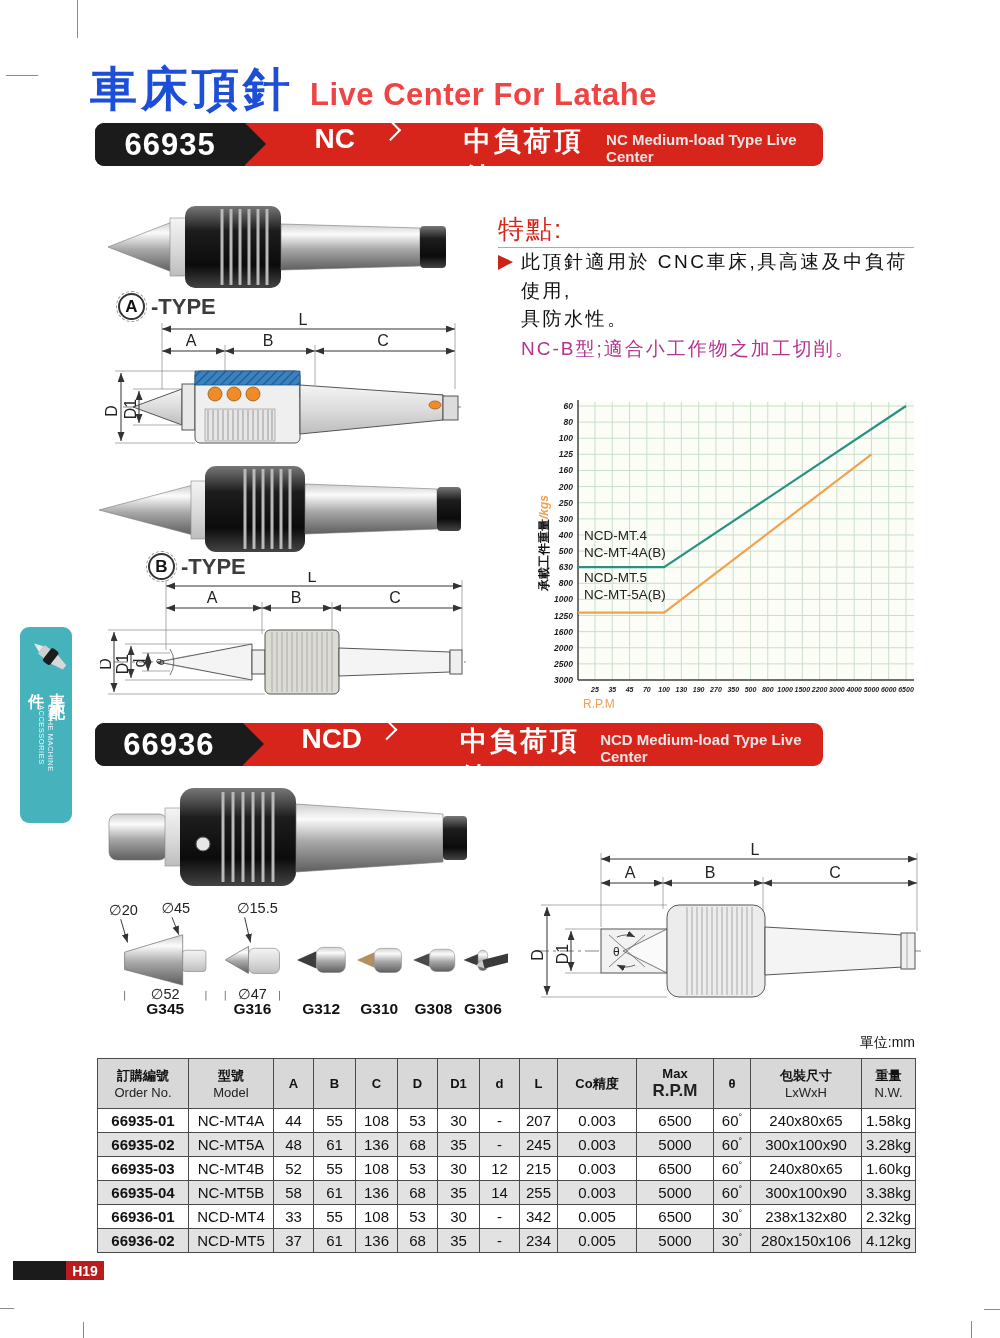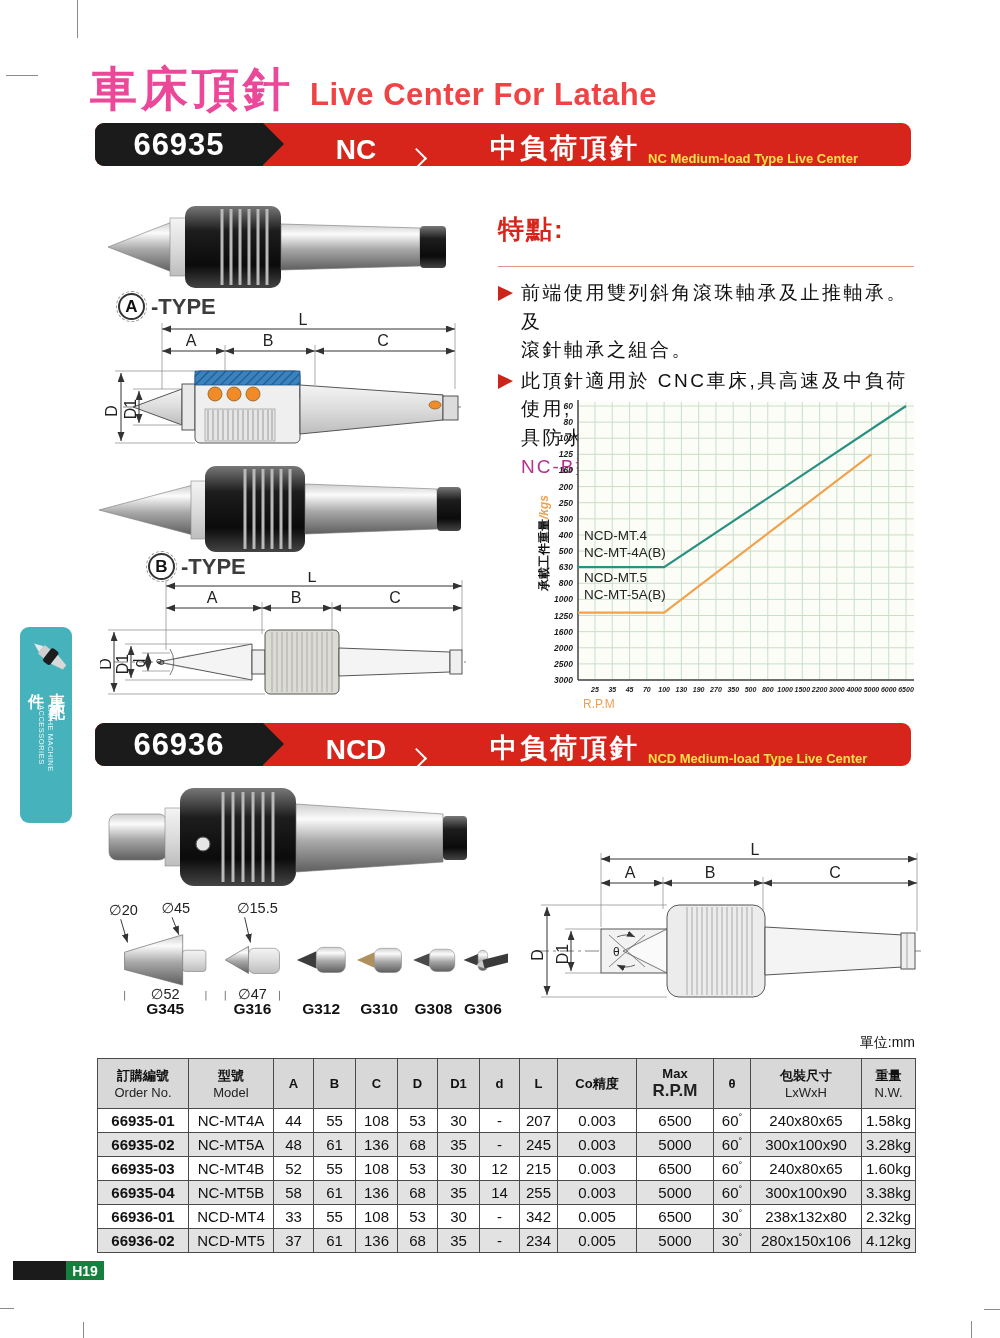--- a/index.html
+++ b/index.html
@@ -4,39 +4,39 @@
 <style>
   * { margin:0; padding:0; box-sizing:border-box; }
   body { background:#fff; font-family:"Liberation Sans", sans-serif; }
   #page { position:relative; width:1000px; height:1338px; background:#fff; overflow:hidden; }
 
   
   .crop { position:absolute; background:#8a8a8a; }
 
   
   #title-row { position:absolute; left:90px; top:58px; display:flex; align-items:baseline; gap:16px; }
-  #title-zh { font-size:47px; font-weight:bold; color:#ec4899; letter-spacing:4px; }
+  #title-zh { font-size:47px; font-weight:bold; color:#1d4ed8; letter-spacing:4px; }
   #title-en { font-size:31px; font-weight:bold; color:#ef4444; letter-spacing:0.5px; }
 
   
-  .banner { position:absolute; left:95px; width:816px; height:43px; background:#d8251c; border-radius:9px; display:flex; align-items:flex-end; }
+  .banner { position:absolute; left:95px; width:728px; height:43px; background:#d8251c; border-radius:9px; display:flex; align-items:flex-start; }
   .banner-code { position:relative; height:43px; width:168px; background:#1b1b1b; border-radius:9px 0 0 9px; display:flex; align-items:center; justify-content:center; color:#fff; font-size:31px; font-weight:bold; letter-spacing:1px; }
   .banner-code::after { content:""; position:absolute; right:-21px; top:0; width:0; height:0; border-left:21px solid #1b1b1b; border-top:21.5px solid transparent; border-bottom:21.5px solid transparent; }
   .banner-tag { color:#fff; font-weight:bold; font-size:28px; margin-left:58px; width:70px; text-align:center; }
   .chev { width:15px; height:15px; border-top:2.5px solid #fff; border-right:2.5px solid #fff; transform:rotate(45deg); margin:0 22px 0 18px; }
   .banner-zh { color:#fff; font-size:27px; font-weight:bold; letter-spacing:3px;margin-left:44px; }
-  .banner-en { color:#fde047; font-size:13px; font-weight:bold; margin-left:8px; padding-top:8px; }
+  .banner-en { color:#e5e5e5; font-size:15px; font-weight:bold; margin-left:8px; padding-top:8px; }
 
   
   .type-label { position:absolute; display:flex; align-items:center; gap:6px; font-size:22px; color:#3c3c3c; font-weight:bold; }
   .type-circle { width:27px; height:27px; border:2px solid #333; border-radius:50%; display:flex; align-items:center; justify-content:center; font-size:17px; font-weight:bold; color:#111; outline:1px dashed #999; outline-offset:1px; }
 
   
   #features { position:absolute; left:498px; top:212px; width:416px; }
-  #features-heading { color:#d8251c; font-size:26px; font-weight:bold; letter-spacing:2px; padding-bottom:19px; border-bottom:1px solid #e4938a; margin-bottom:12px; }
+  #features-heading { color:#d8251c; font-size:26px; font-weight:normal; letter-spacing:2px; padding-bottom:0; border-bottom:1px solid #e4938a; margin-bottom:0; }
   .feat-item { display:flex; margin-bottom:2px; }
   .feat-bullet { flex:0 0 auto; width:0; height:0; border-left:15px solid #cc2418; border-top:7px solid transparent; border-bottom:8px solid transparent; margin:7px 8px 0 0; }
   .feat-text { font-size:19px; color:#111; letter-spacing:2.5px; line-height:1.5; font-weight:500; }
   #feat-note { font-size:19px; color:#b5338f; letter-spacing:2px; margin-left:23px; margin-top:2px; font-weight:500; }
 
   
   #chart-box { position:absolute; left:538px; top:394px; width:382px; height:318px; }
 
   
   #sidebar-tab { position:absolute; left:20px; top:627px; width:52px; height:196px; background:#45b2bc; border-radius:9px; display:flex; flex-direction:column; align-items:center; padding-top:8px; }
@@ -56,21 +56,21 @@
   .h-zh { font-size:13px; font-weight:bold; color:#111; }
   .h-en { font-size:13px; font-weight:normal; color:#222; }
   .h-en.big { font-size:17px; font-weight:bold; }
   #spec-table td { height:24px; font-size:15px; color:#111; }
   #spec-table tr.alt td { background:#e2e2e2; }
   #spec-table td.order { font-weight:bold;text-align:center; }
   sup.deg { font-size:9px; }
 
   
   #footer-black { position:absolute; left:13px; top:1261px; width:53px; height:19px; background:#1b1b1b; }
-  #footer-red { position:absolute; left:66px; top:1261px; width:38px; height:19px; background:#15803d; color:#fff; font-weight:bold; font-size:14px; display:flex; align-items:center; justify-content:center; }
+  #footer-red { position:absolute; left:66px; top:1261px; width:38px; height:19px; background:#b91c1c; color:#fff; font-weight:bold; font-size:14px; display:flex; align-items:center; justify-content:center; }
 
   svg text { font-family:"Liberation Sans", sans-serif; }
   .dim-t { font-size:16px; fill:#222; }
 </style>
 </head>
 <body>
 <div id="page">
 
 <svg width="0" height="0" style="position:absolute" aria-hidden="true">
   <defs>
@@ -198,27 +198,20 @@
         <line x1="10" y1="130" x2="90" y2="130"></line>
         <line x1="28" y1="76" x2="77" y2="76"></line>
         <line x1="28" y1="112" x2="77" y2="112"></line>
       </g>
   <text class="dim-t" x="12" y="98" text-anchor="middle" transform="rotate(-90 12 98)">D</text>
   <text class="dim-t" x="31" y="96" text-anchor="middle" transform="rotate(-90 31 96)">D1</text>
 </svg>
 
 <div id="features">
   <div id="features-heading">特點:</div>
-  <div class="feat-item">
-    <span class="feat-bullet"></span>
-    <div class="feat-text">
-      <div>前端使用雙列斜角滾珠軸承及止推軸承。及</div>
-      <div>滾針軸承之組合。</div>
-    </div>
-  </div>
   <div class="feat-item">
     <span class="feat-bullet"></span>
     <div class="feat-text">
       <div>此頂針適用於 CNC車床,具高速及中負荷使用,</div>
       <div>具防水性。</div>
     </div>
   </div>
   <div id="feat-note">NC-B型;適合小工作物之加工切削。</div>
 </div>
 

